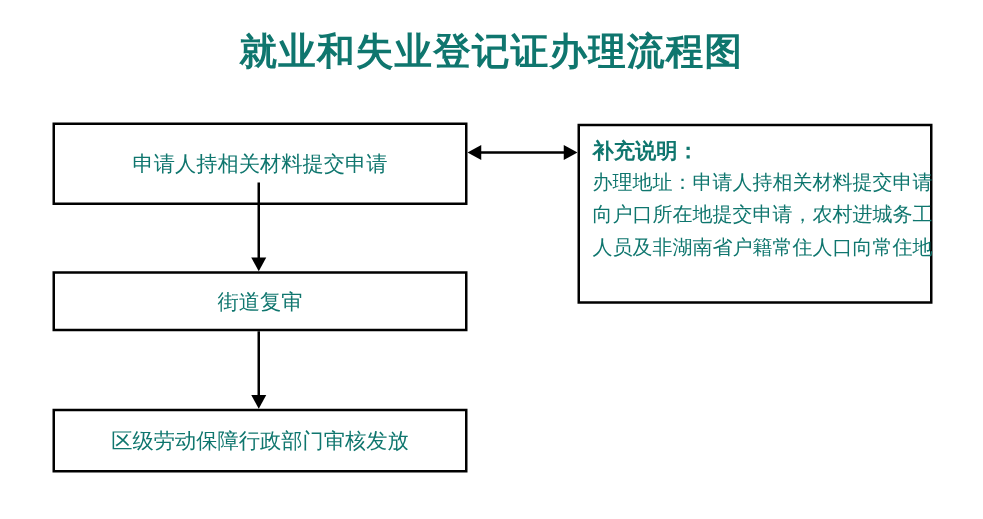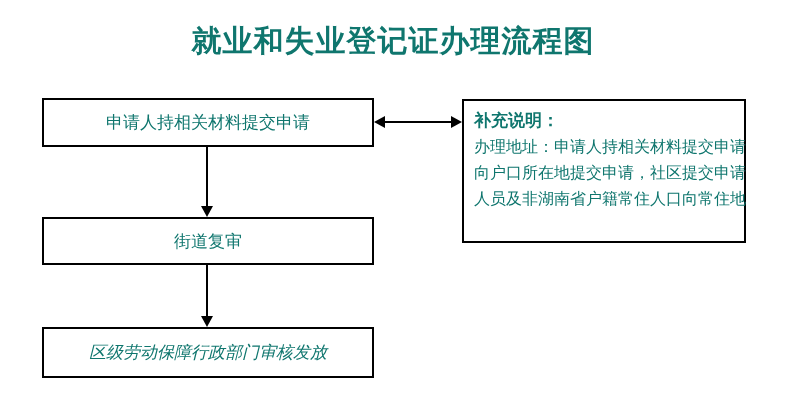--- a/index.html
+++ b/index.html
@@ -29,23 +29,23 @@
     width: 332px;
     box-sizing: border-box;
     border: 2px solid #000000;
     background: #ffffff;
     display: flex;
     align-items: center;
     justify-content: center;
     font-size: 17px;
     white-space: nowrap;
   }
-  .box1 { top: 98px;  height: 49px; }
+  .box1 { top: 98px;  height: 66px; }
   .box2 { top: 217px; height: 48px; }
-  .box3 { top: 327px; height: 51px; font-style: italic; }
+  .box3 { top: 327px; height: 51px; }
   .vline {
     position: absolute;
     width: 2px;
     background: #000000;
   }
   .vline1 { left: 206px; top: 146px; height: 62px; }
   .vline2 { left: 206px; top: 265px; height: 53px; }
   .arrow-down {
     position: absolute;
     width: 0; height: 0;
@@ -107,17 +107,17 @@
   <div class="vline vline2"></div>
   <div class="arrow-down ad2"></div>
 
   <div class="hline"></div>
   <div class="arrow-left"></div>
   <div class="arrow-right"></div>
 
   <div class="note-box">
     <div class="note-heading">补充说明：</div>
     <div class="note-line">办理地址：申请人持相关材料提交申请</div>
-    <div class="note-line">向户口所在地提交申请，社区提交申请</div>
+    <div class="note-line">向户口所在地提交申请，农村进城务工</div>
     <div class="note-line">人员及非湖南省户籍常住人口向常住地</div>
   </div>
 
 </div>
 
 </body></html>

